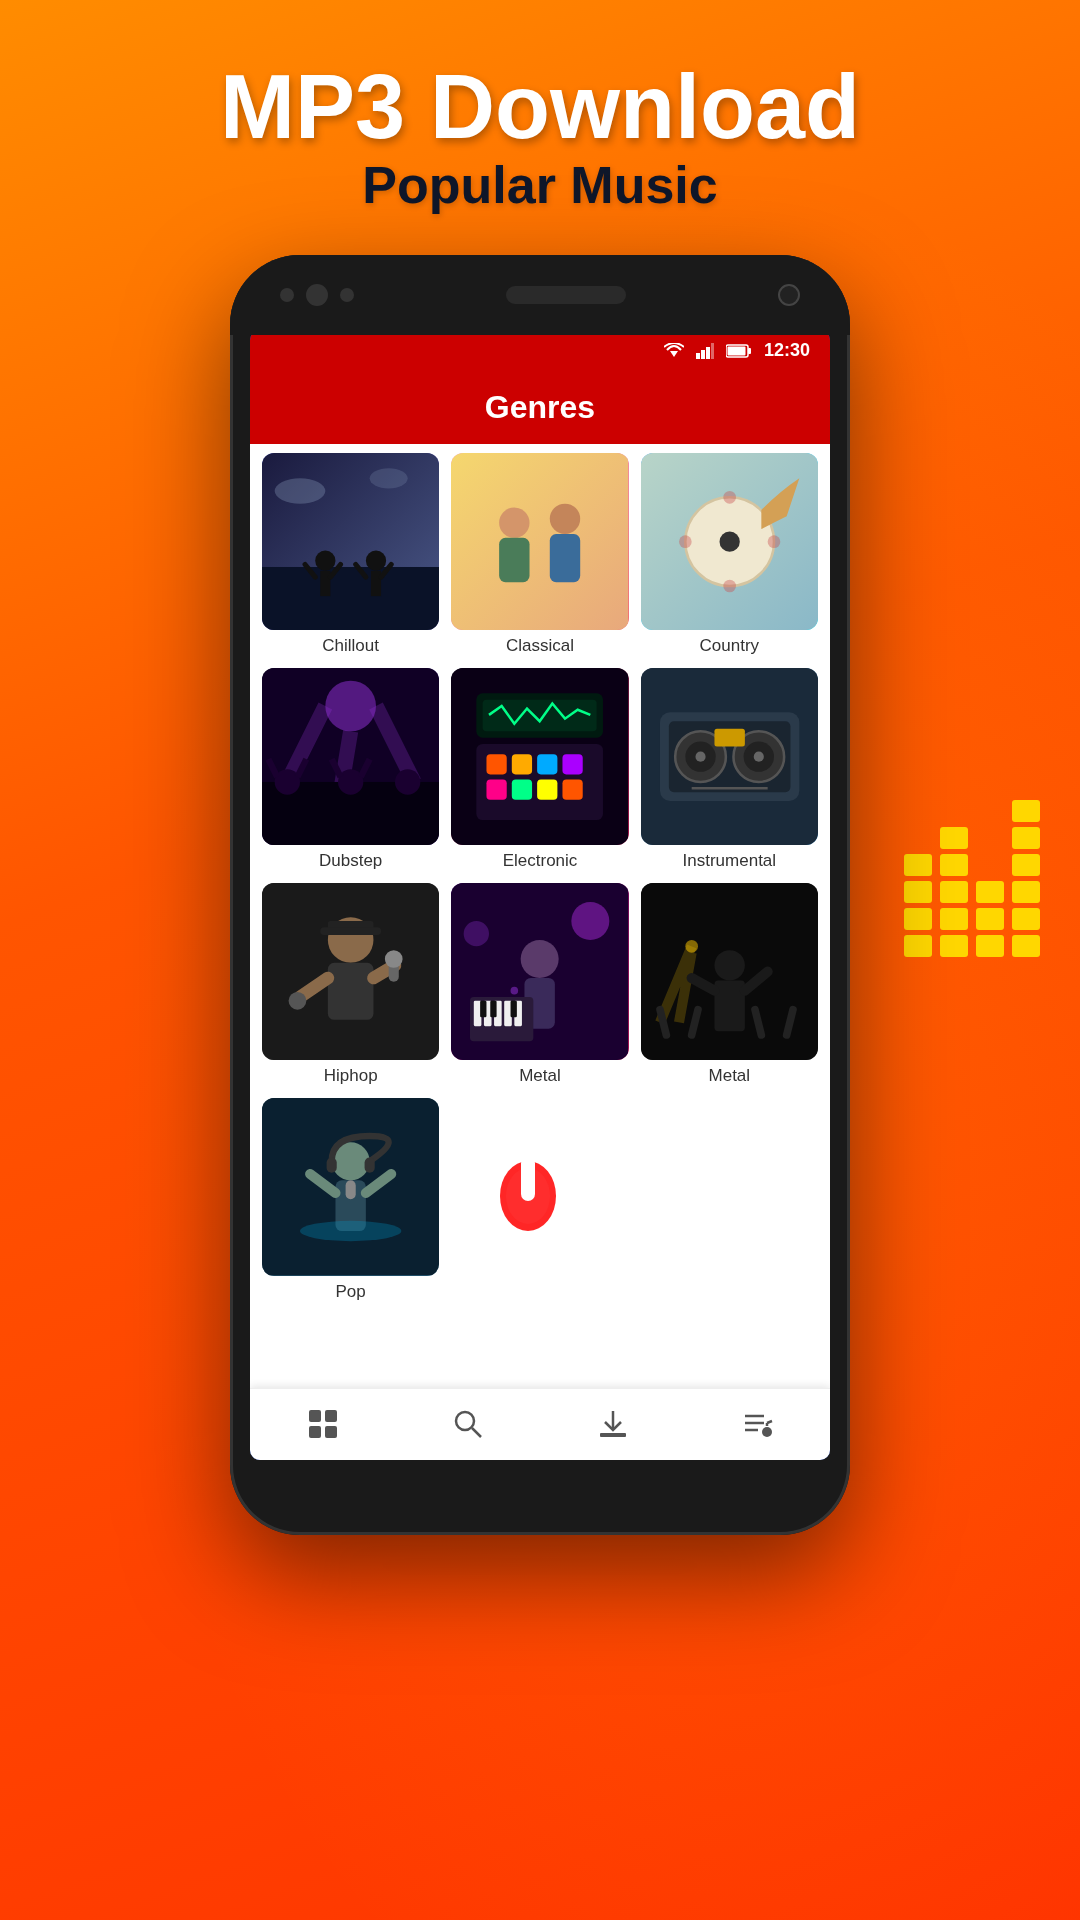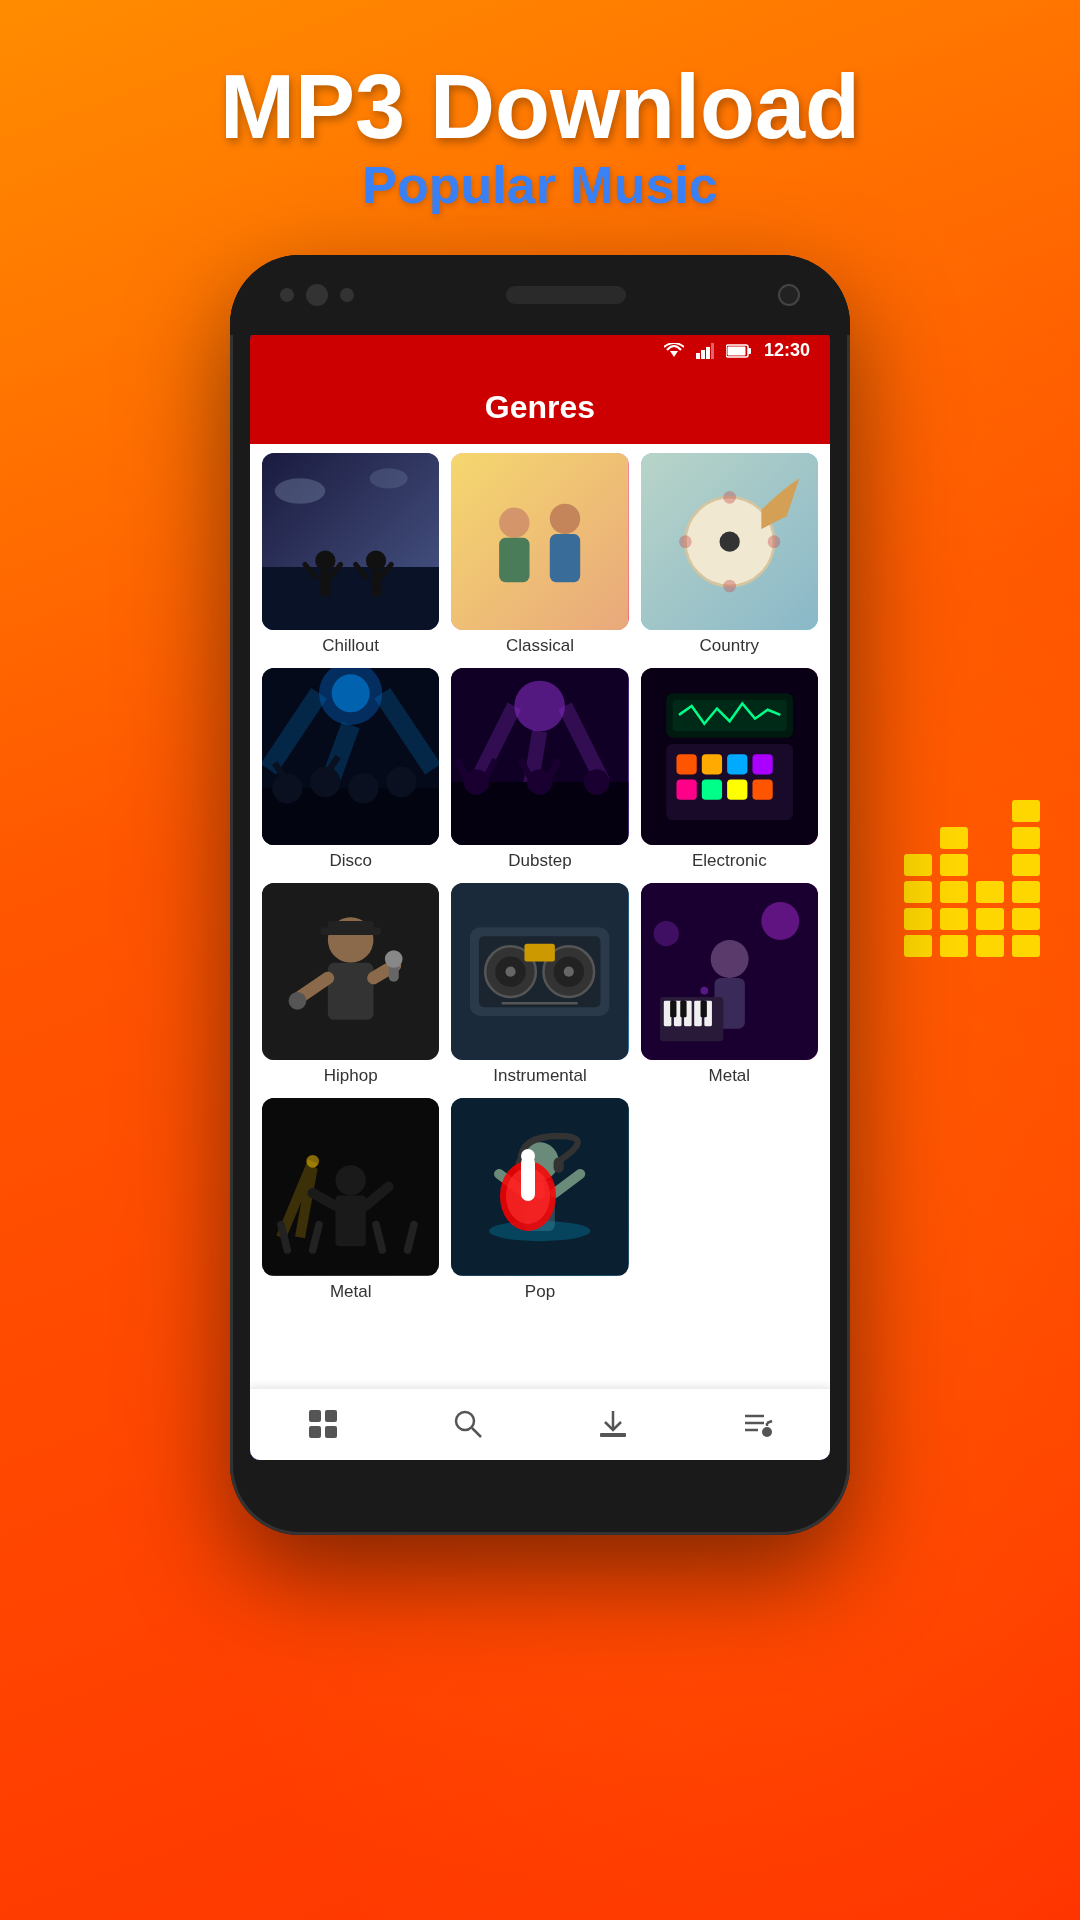--- a/index.html
+++ b/index.html
@@ -36,21 +36,21 @@
       font-weight: 900;
       color: white;
       text-shadow: 2px 4px 8px rgba(0,0,0,0.3);
       line-height: 1.05;
       text-align: center;
     }
 
     .app-subtitle {
       font-size: 52px;
       font-weight: 700;
-      color: #3b82f6;
+      color: #0f172a;
       text-shadow: 1px 2px 6px rgba(0,0,0,0.2);
     }
 
     
     .phone-wrapper {
       position: relative;
       margin-top: 40px;
       z-index: 3;
     }
 
@@ -449,42 +449,20 @@
     <circle cx="70" cy="35" r="5" fill="rgba(200,80,80,0.4)"></circle>
     <circle cx="70" cy="105" r="5" fill="rgba(200,80,80,0.4)"></circle>
     <circle cx="35" cy="70" r="5" fill="rgba(200,80,80,0.4)"></circle>
     <circle cx="105" cy="70" r="5" fill="rgba(200,80,80,0.4)"></circle>
   </svg>
               </div>
             </div>
             <div class="genre-label">Country</div>
           </div>
           <div class="genre-item">
-            <div class="genre-thumb thumb-disco">
-              <div class="thumb-inner">
-                <svg width="100%" height="100%" viewBox="0 0 140 140">
-    <rect width="140" height="140" fill="#050a1a"></rect>
-
-    <circle cx="70" cy="20" r="25" fill="rgba(0,100,200,0.4)"></circle>
-    <circle cx="70" cy="20" r="15" fill="rgba(0,150,255,0.5)"></circle>
-    <path d="M45,20 L5,80 M70,45 L50,100 M95,20 L135,80" stroke="rgba(0,150,255,0.2)" stroke-width="15"></path>
-
-    <rect y="95" width="140" height="45" fill="#020510"></rect>
-    <ellipse cx="20" cy="95" rx="12" ry="12" fill="#0a1020"></ellipse>
-    <ellipse cx="50" cy="90" rx="12" ry="12" fill="#0a1020"></ellipse>
-    <ellipse cx="80" cy="95" rx="12" ry="12" fill="#0a1020"></ellipse>
-    <ellipse cx="110" cy="90" rx="12" ry="12" fill="#0a1020"></ellipse>
-    <line x1="20" y1="90" x2="10" y2="75" stroke="#0a1020" stroke-width="5"></line>
-    <line x1="50" y1="85" x2="60" y2="70" stroke="#0a1020" stroke-width="5"></line>
-  </svg>
-              </div>
-            </div>
-            <div class="genre-label">Disco</div>
-          </div>
-          <div class="genre-item">
             <div class="genre-thumb thumb-dubstep">
               <div class="thumb-inner">
                 <svg width="100%" height="100%" viewBox="0 0 140 140">
     <rect width="140" height="140" fill="#100025"></rect>
 
     <circle cx="70" cy="30" r="20" fill="rgba(150,50,220,0.5)"></circle>
     <path d="M50,30 L20,90 M70,50 L60,110 M90,30 L120,90" stroke="rgba(150,50,220,0.25)" stroke-width="12"></path>
 
     <rect y="90" width="140" height="50" fill="#050010"></rect>
     <ellipse cx="20" cy="90" rx="10" ry="10" fill="#1a0030"></ellipse>
@@ -519,43 +497,20 @@
     <rect x="20" y="20" width="100" height="35" rx="5" fill="#001a10"></rect>
     <rect x="25" y="25" width="90" height="25" rx="3" fill="#002a18"></rect>
 
     <polyline points="30,37 40,30 50,44 60,32 70,42 80,28 90,40 100,33 110,37" fill="none" stroke="#00ff88" stroke-width="2"></polyline>
   </svg>
               </div>
             </div>
             <div class="genre-label">Electronic</div>
           </div>
           <div class="genre-item">
-            <div class="genre-thumb thumb-hiphop">
-              <div class="thumb-inner">
-                <svg width="100%" height="100%" viewBox="0 0 140 140">
-    <rect width="140" height="140" fill="#1a1a1a"></rect>
-
-    <ellipse cx="70" cy="45" rx="18" ry="18" fill="#8a6a4a"></ellipse>
-    <rect x="52" y="63" width="36" height="45" fill="#333" rx="5"></rect>
-
-    <line x1="52" y1="75" x2="30" y2="90" stroke="#8a6a4a" stroke-width="10" stroke-linecap="round"></line>
-    <circle cx="28" cy="93" r="7" fill="#555"></circle>
-    <line x1="88" y1="75" x2="105" y2="65" stroke="#8a6a4a" stroke-width="10" stroke-linecap="round"></line>
-
-    <rect x="52" y="30" width="36" height="10" rx="2" fill="#222"></rect>
-    <rect x="46" y="35" width="48" height="6" rx="3" fill="#222"></rect>
-
-    <rect x="100" y="60" width="8" height="18" rx="4" fill="#666"></rect>
-    <ellipse cx="104" cy="60" rx="7" ry="7" fill="#888"></ellipse>
-  </svg>
-              </div>
-            </div>
-            <div class="genre-label">Hiphop</div>
-          </div>
-          <div class="genre-item">
             <div class="genre-thumb thumb-instrumental">
               <div class="thumb-inner">
                 <svg width="100%" height="100%" viewBox="0 0 140 140">
     <rect width="140" height="140" fill="#1a2a3a"></rect>
 
     <rect x="15" y="35" width="110" height="70" rx="8" fill="#2a3a4a"></rect>
     <rect x="22" y="42" width="96" height="56" rx="4" fill="#1a2530"></rect>
 
     <circle cx="47" cy="70" r="20" fill="#333" stroke="#555" stroke-width="2"></circle>
     <circle cx="47" cy="70" r="12" fill="#222"></circle>
@@ -563,20 +518,43 @@
     <circle cx="93" cy="70" r="20" fill="#333" stroke="#555" stroke-width="2"></circle>
     <circle cx="93" cy="70" r="12" fill="#222"></circle>
     <circle cx="93" cy="70" r="4" fill="#666"></circle>
 
     <rect x="58" y="48" width="24" height="14" rx="2" fill="#cc9900"></rect>
     <line x1="40" y1="95" x2="100" y2="95" stroke="#555" stroke-width="2"></line>
   </svg>
               </div>
             </div>
             <div class="genre-label">Instrumental</div>
+          </div>
+          <div class="genre-item">
+            <div class="genre-thumb thumb-hiphop">
+              <div class="thumb-inner">
+                <svg width="100%" height="100%" viewBox="0 0 140 140">
+    <rect width="140" height="140" fill="#1a1a1a"></rect>
+
+    <ellipse cx="70" cy="45" rx="18" ry="18" fill="#8a6a4a"></ellipse>
+    <rect x="52" y="63" width="36" height="45" fill="#333" rx="5"></rect>
+
+    <line x1="52" y1="75" x2="30" y2="90" stroke="#8a6a4a" stroke-width="10" stroke-linecap="round"></line>
+    <circle cx="28" cy="93" r="7" fill="#555"></circle>
+    <line x1="88" y1="75" x2="105" y2="65" stroke="#8a6a4a" stroke-width="10" stroke-linecap="round"></line>
+
+    <rect x="52" y="30" width="36" height="10" rx="2" fill="#222"></rect>
+    <rect x="46" y="35" width="48" height="6" rx="3" fill="#222"></rect>
+
+    <rect x="100" y="60" width="8" height="18" rx="4" fill="#666"></rect>
+    <ellipse cx="104" cy="60" rx="7" ry="7" fill="#888"></ellipse>
+  </svg>
+              </div>
+            </div>
+            <div class="genre-label">Hiphop</div>
           </div>
           <div class="genre-item">
             <div class="genre-thumb thumb-jazz">
               <div class="thumb-inner">
                 <svg width="100%" height="100%" viewBox="0 0 140 140">
     <rect width="140" height="140" fill="#1a0030"></rect>
 
     <circle cx="50" cy="85" r="3" fill="rgba(150,50,220,0.5)"></circle>
     <ellipse cx="70" cy="60" rx="15" ry="15" fill="#5a3a6a"></ellipse>
     <rect x="58" y="75" width="24" height="40" fill="#3a2a5a" rx="5"></rect>

